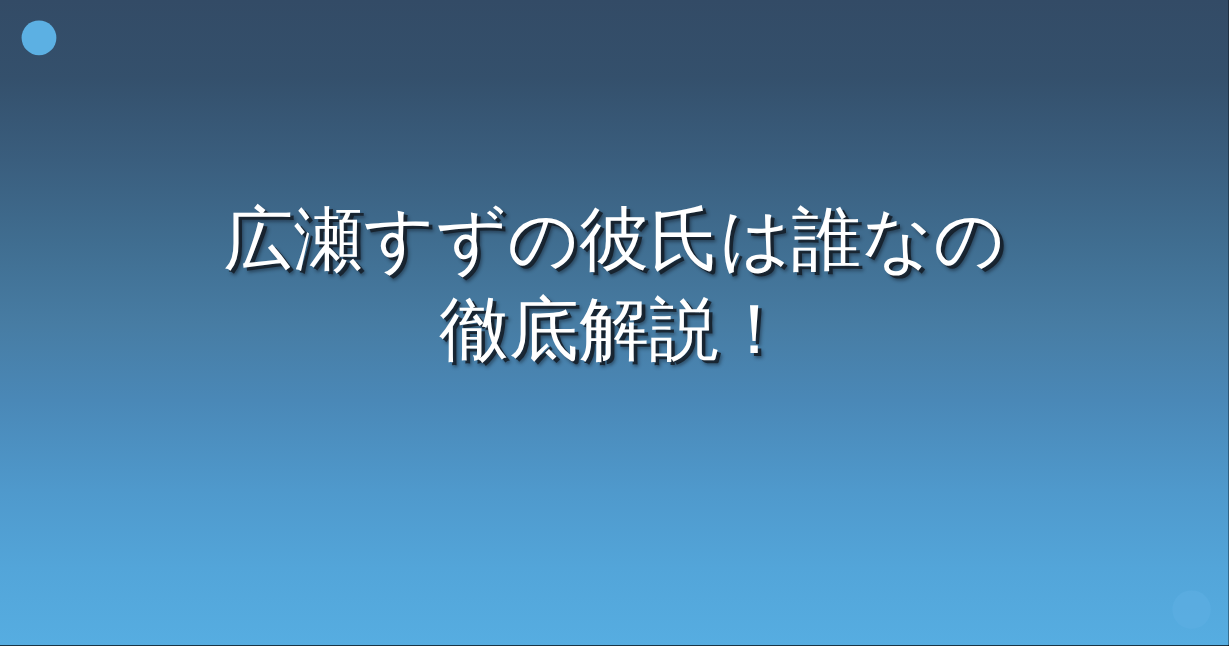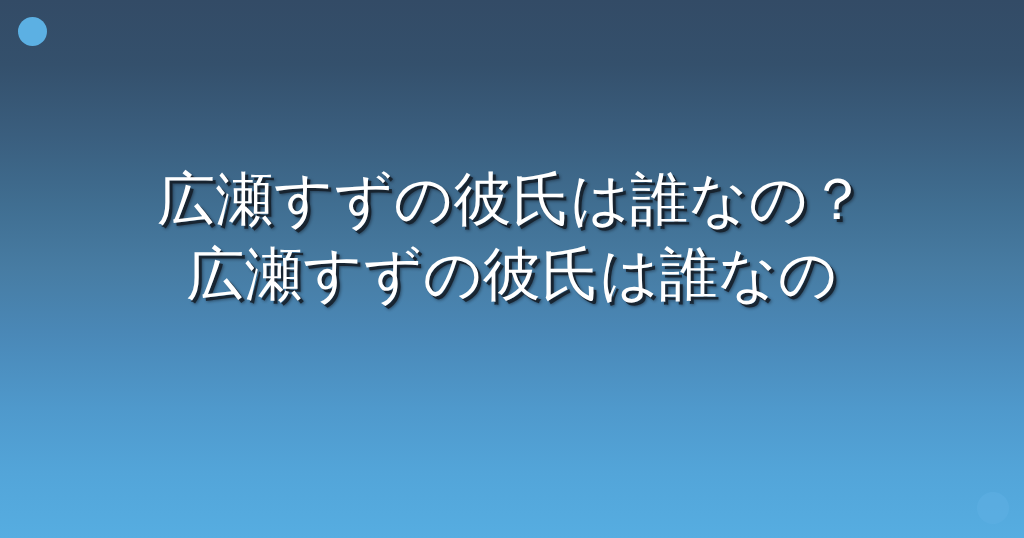--- a/index.html
+++ b/index.html
@@ -77,17 +77,17 @@
 </head>
 <body>
 
 <div class="canvas">
 
   <div class="bubble bubble-top-left"></div>
 
   <div class="bubble bubble-bottom-right"></div>
 
   <div class="headline">
-    <span class="headline-line">広瀬すずの彼氏は誰なの？</span>
     <span class="headline-line">広瀬すずの彼氏は誰なの</span>
+    <span class="headline-line">徹底解説！</span>
   </div>
 
 </div>
 
 </body></html>

